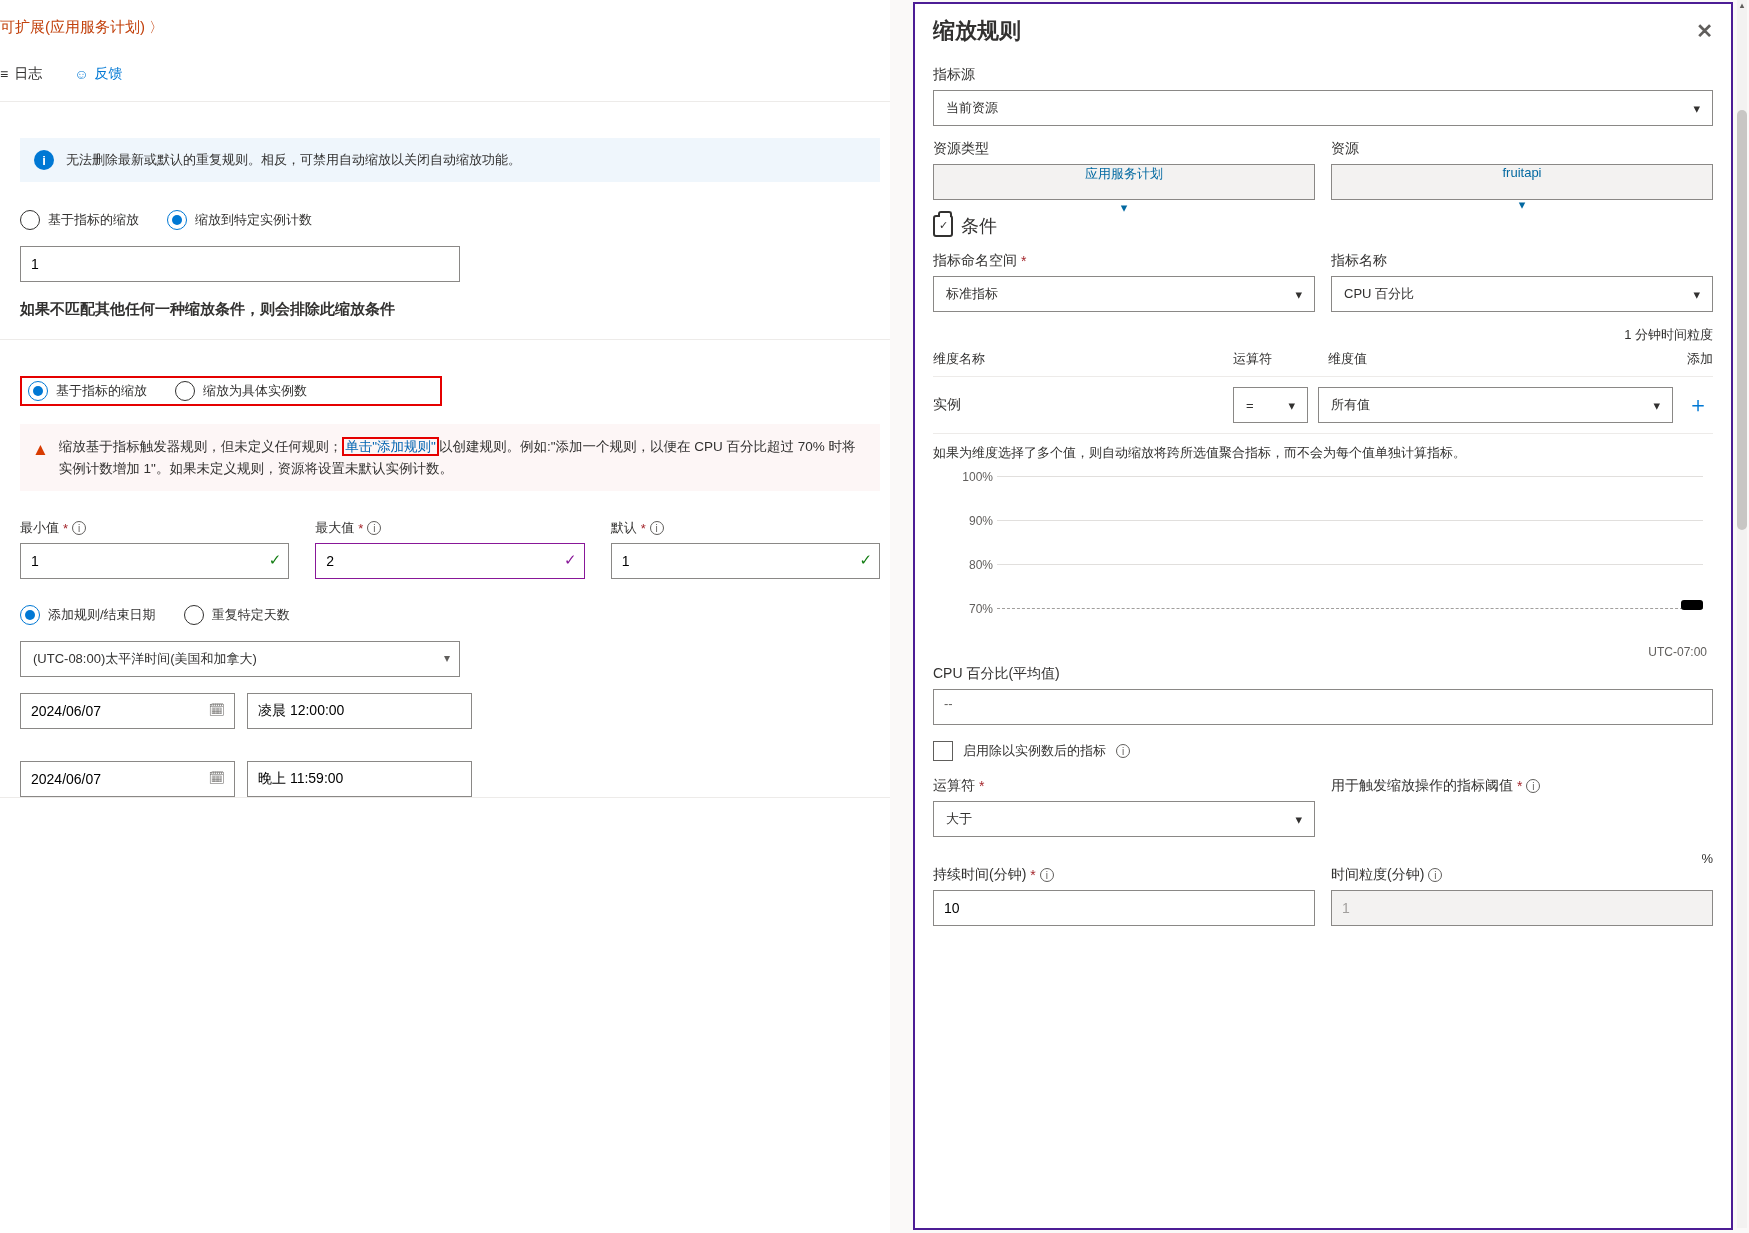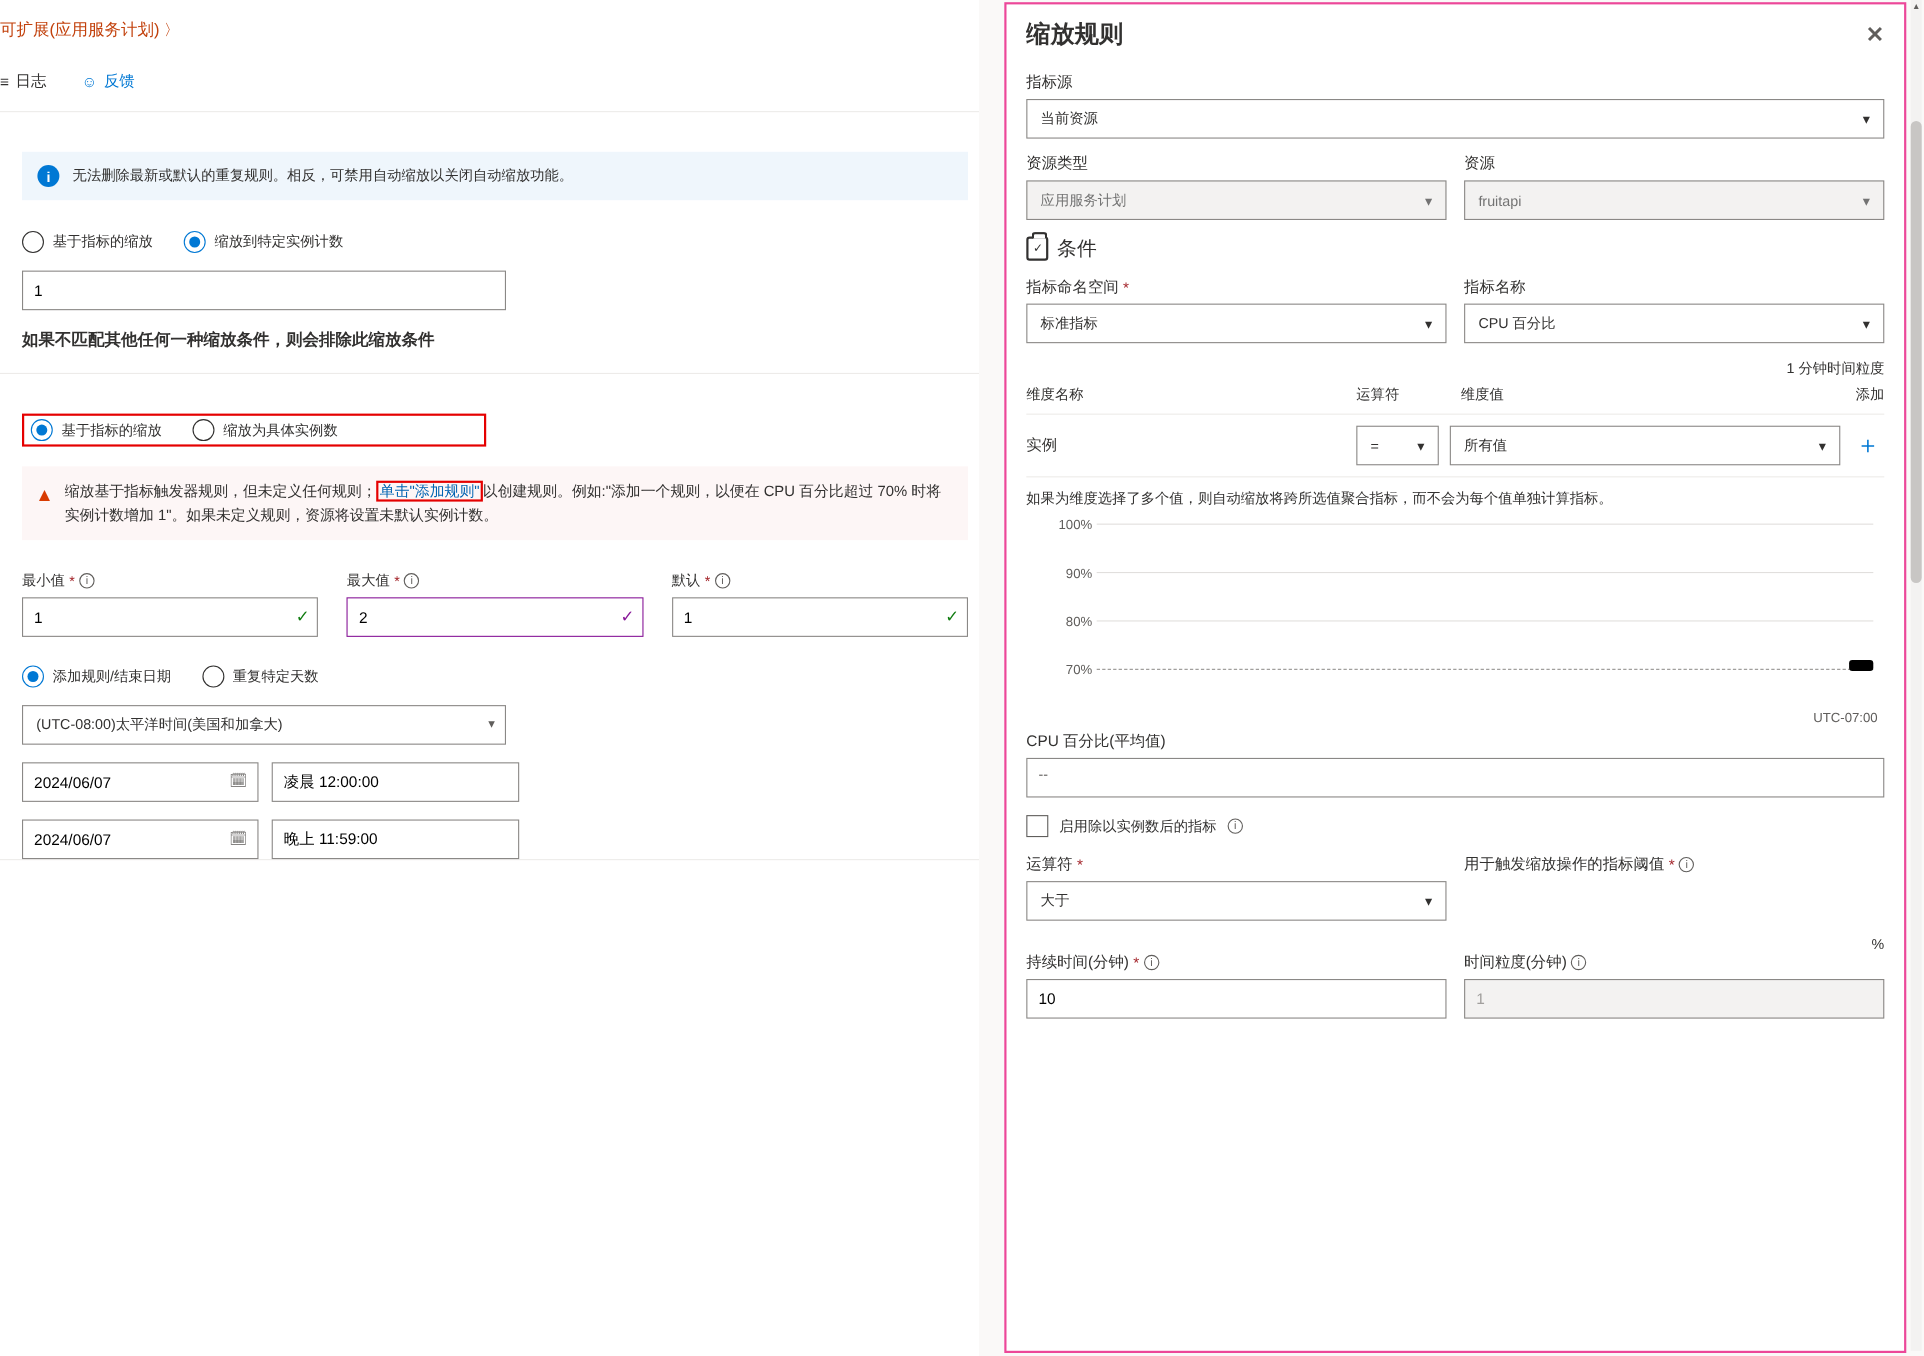--- a/index.html
+++ b/index.html
@@ -46,34 +46,34 @@
   .req { color: #a4262c; }
   .info-small { width: 14px; height: 14px; border-radius: 50%; border: 1px solid #605e5c; display: inline-flex; align-items: center; justify-content: center; font-size: 10px; color: #605e5c; }
   .valid-input { position: relative; }
   .valid-input input { width: 100%; padding-right: 28px; }
   .valid-input .check { position: absolute; right: 8px; top: 8px; color: #107c10; font-size: 15px; }
   .valid-input.max input { border-color: #881798; }
   .valid-input.max .check { color: #881798; }
 
   .tz-select { width: 440px; position: relative; }
   .tz-select .chevd { position: absolute; right: 10px; top: 10px; font-size: 12px; color: #605e5c; }
-  .date-fields { margin-top: 16px; display: flex; flex-direction: column; gap: 16px; }
+  .date-fields { margin-top: 16px; display: flex; flex-direction: column; gap: 32px; }
   .date-row { display: flex; gap: 12px; }
   .date-input { position: relative; width: 215px; }
   .date-input input { width: 100%; }
   .date-input .cal { position: absolute; right: 10px; top: 9px; color: #605e5c; }
   .time-input { width: 225px; }
 
   
-  .panel { position: absolute; right: 16px; top: 2px; width: 820px; height: 1228px; background: #fff; border: 2px solid #ec4899; padding: 12px 18px 12px 18px; }
+  .panel { position: absolute; right: 16px; top: 2px; width: 820px; height: 1228px; background: #fff; border: 2px solid #4c1d95; padding: 12px 18px 12px 18px; }
   .panel-title { font-size: 22px; font-weight: 600; margin-bottom: 20px; display: flex; justify-content: space-between; align-items: center; }
   .close-x { cursor: pointer; font-size: 20px; color: #605e5c; }
   .p-label { font-size: 14px; margin-bottom: 6px; display: flex; align-items: center; gap: 4px; }
   .p-select { border: 1px solid #8a8886; height: 36px; display: flex; align-items: center; justify-content: space-between; padding: 0 12px; background: #fff; cursor: pointer; gap: 17px; }
-  .p-select.disabled { background: #f3f2f1; color: #737373; }
+  .p-select.disabled { background: #f3f2f1; color: #0369a1; flex-direction: column; }
   .p-row { display: flex; gap: 16px; margin-bottom: 14px; }
   .p-col { flex: 1; }
   .cond-header { display: flex; align-items: center; gap: 8px; font-size: 18px; margin: 14px 0; }
   .clipboard { width: 20px; height: 22px; border: 2px solid #323130; border-radius: 3px; position: relative; }
   .clipboard::before { content: ''; position: absolute; width: 10px; height: 4px; border: 2px solid #323130; border-bottom: none; border-radius: 3px 3px 0 0; top: -6px; left: 3px; background: #fff; }
   .clipboard::after { content: '✓'; position: absolute; font-size: 11px; left: 4px; top: 2px; }
   .dim-table { margin-top: 6px; }
   .dim-head { display: flex; font-size: 13px; margin-bottom: 8px; }
   .dim-head > div:nth-child(1) { width: 300px; }
   .dim-head > div:nth-child(2) { width: 95px; }

